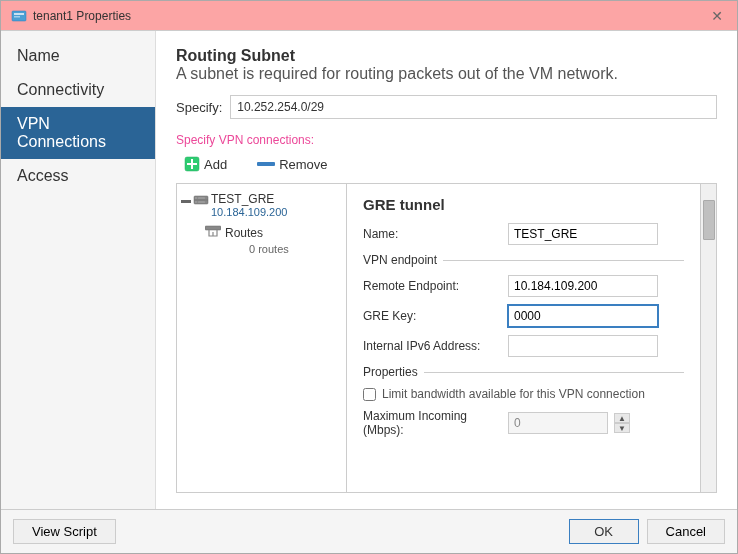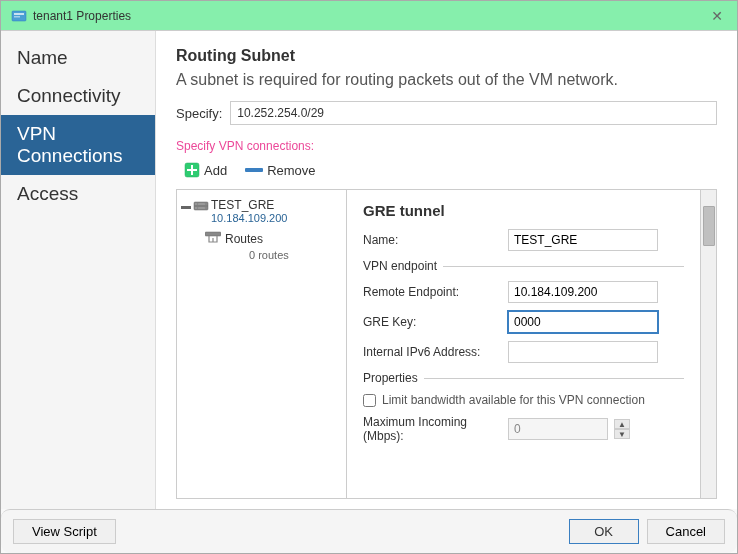--- a/index.html
+++ b/index.html
@@ -15,21 +15,21 @@
     .window {
       width: 738px;
       height: 554px;
       background: #f9f9f9;
       border: 1px solid #aaa;
       box-shadow: 2px 2px 10px rgba(0,0,0,0.3);
       display: flex;
       flex-direction: column;
     }
     .title-bar {
-      background: #86efac;
+      background: #fca5a5;
       border-bottom: 1px solid #ccc;
       padding: 6px 10px;
       display: flex;
       align-items: center;
       justify-content: space-between;
       height: 30px;
     }
     .title-bar-left {
       display: flex;
       align-items: center;
@@ -63,37 +63,36 @@
     .sidebar {
       width: 155px;
       background: #f5f5f5;
       border-right: 1px solid #ddd;
       padding: 8px 0;
     }
     .sidebar-item {
       padding: 8px 16px;
       cursor: pointer;
       color: #333;
-      font-size: 19px;
+      font-size: 16px;
     }
     .sidebar-item.active {
       background: #2a6496;
       color: white;
     }
     .main-panel {
       flex: 1;
       padding: 16px 20px;
       overflow-y: auto;
       background: white;
     }
     .section-title {
       font-size: 16px;
       font-weight: 600;
       color: #333;
-      margin-bottom: 6px;
     }
     .section-desc {
       font-size: 16px;
       color: #555;
       margin-bottom: 12px;
     }
     .subnet-row {
       display: flex;
       align-items: center;
       gap: 8px;
@@ -113,21 +112,21 @@
       color: #333;
     }
     .vpn-header {
       font-size: 12px;
       color: #ec4899;
       margin-bottom: 6px;
     }
     .toolbar {
       display: flex;
       align-items: center;
-      gap: 2px;
+      gap: 14px;
       margin-bottom: 8px;
     }
     .toolbar-btn {
       display: flex;
       align-items: center;
       gap: 4px;
       padding: 3px 8px;
       background: none;
       border: none;
       cursor: pointer;
@@ -294,21 +293,20 @@
       color: #555;
     }
     .footer {
       display: flex;
       justify-content: space-between;
       align-items: center;
       padding: 8px 12px;
       border-top: 1px solid #ccc;
       background: #f5f5f5;
       height: 44px;
-      border-radius: 9px;
     }
     .footer-btn {
       padding: 4px 18px;
       font-size: 13px;
       border: 1px solid #ccc;
       background: #f0f0f0;
       cursor: pointer;
       min-width: 70px;
     }
     .footer-btn.ok {

